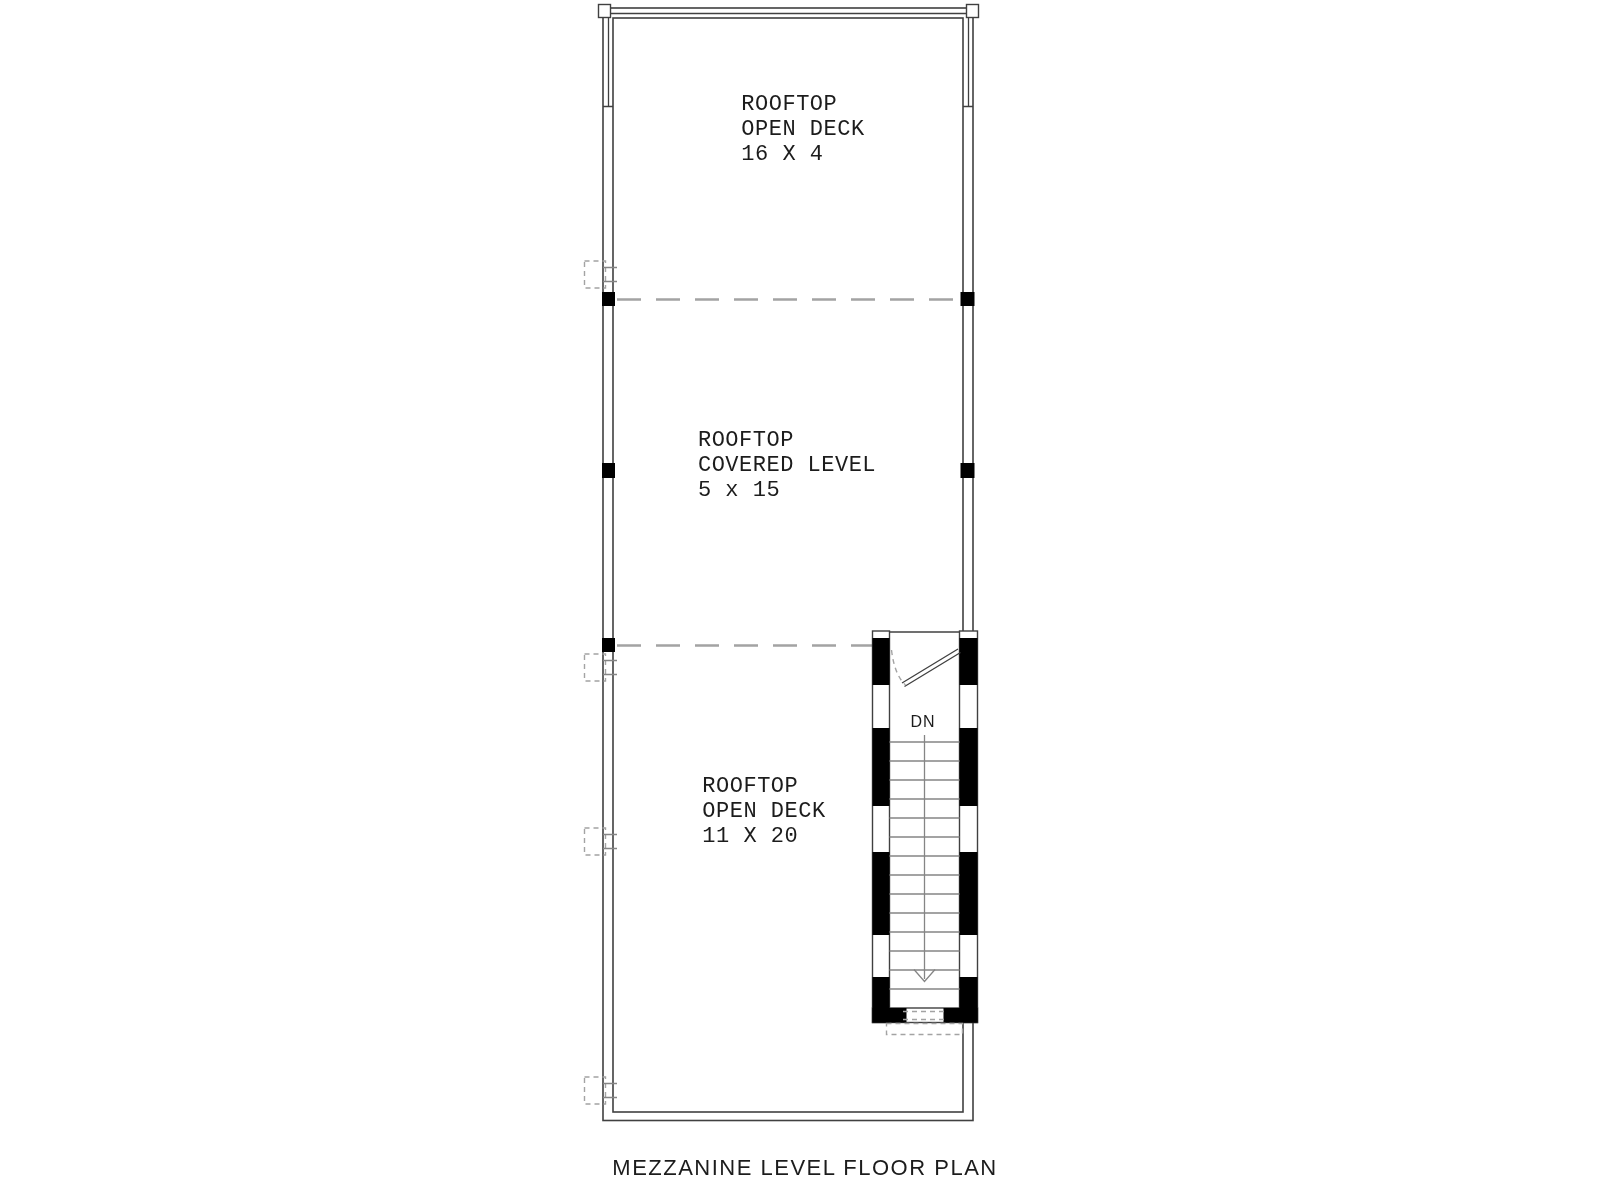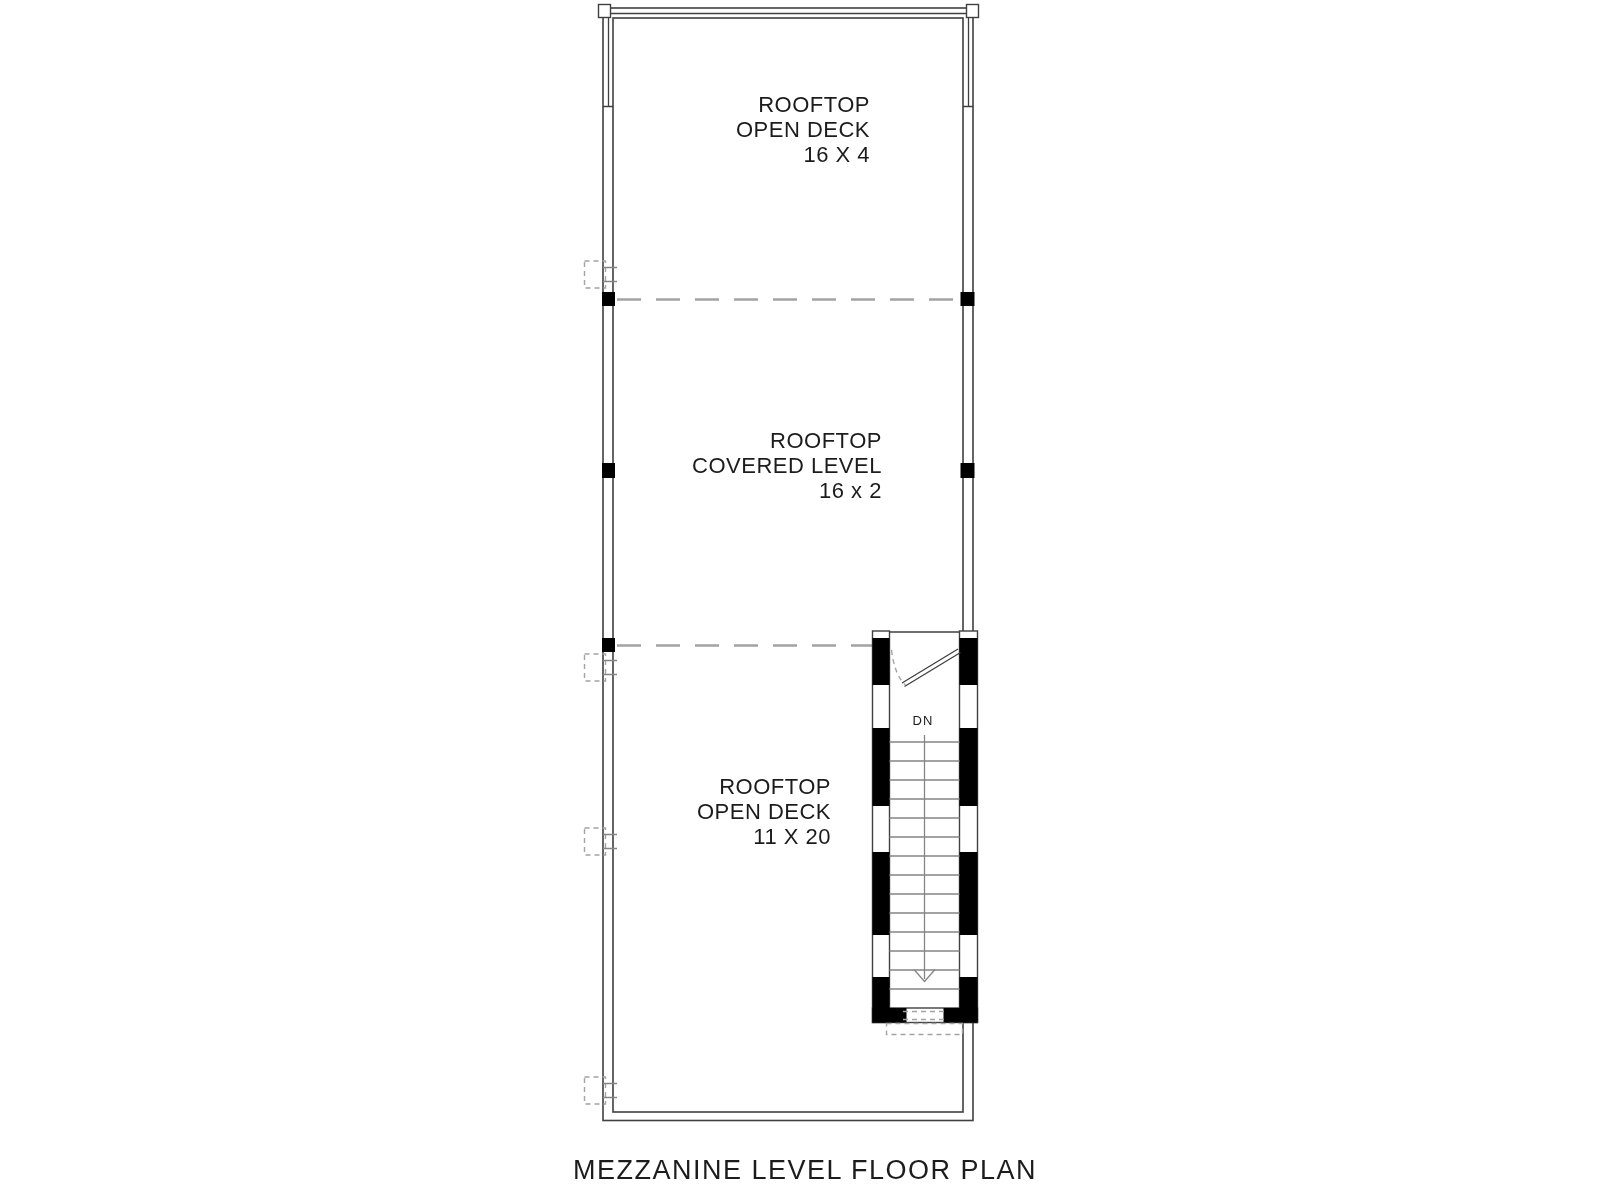--- a/index.html
+++ b/index.html
@@ -14,26 +14,26 @@
   .stage{position:relative;width:1600px;height:1200px;background:var(--paper);overflow:hidden;
          font-family:"Liberation Sans",sans-serif;}
   .stage svg{position:absolute;left:0;top:0;}
   .w   {fill:none;stroke:var(--ink);stroke-width:1.6;}
   .w2  {fill:none;stroke:var(--ink);stroke-width:1.3;}
   .wf  {fill:#ffffff;stroke:var(--ink);stroke-width:1.4;}
   .blk {fill:var(--post);stroke:none;}
   .dash{fill:none;stroke:var(--dash);stroke-width:2.4;stroke-dasharray:24 15;}
   .fdash{fill:none;stroke:var(--dash);stroke-width:1.4;stroke-dasharray:5 4;}
   .thin{fill:none;stroke:var(--tread);stroke-width:1.3;}
-  .room-label{position:absolute;transform:translateX(-50%);text-align:right;color:var(--text);
-              font-size:22px;line-height:25px;letter-spacing:.5px;white-space:nowrap;}
+  .room-label{position:absolute;transform:translateX(-50%);text-align:left;color:var(--text);
+              font-size:22px;line-height:25px;letter-spacing:.5px;white-space:nowrap;font-family:Liberation Mono, monospace;}
   .dn-label{position:absolute;transform:translateX(-50%);color:var(--text);
-            font-size:13px;letter-spacing:1px;white-space:nowrap;}
+            font-size:16px;letter-spacing:1px;white-space:nowrap;}
   .plan-title{position:absolute;transform:translateX(-50%);color:var(--text);
-              font-size:27px;letter-spacing:1.5px;white-space:nowrap;}
+              font-size:22px;letter-spacing:1.5px;white-space:nowrap;}
 </style>
 </head>
 <body>
 
 <div class="stage">
 
   <svg width="1600" height="1200" viewBox="0 0 1600 1200">
 
     <g>
       <rect class="w" x="603" y="8" width="370" height="1112.5"></rect>
@@ -125,21 +125,21 @@
 
   <div class="room-label" style="left:803px;top:92px">
     <div>ROOFTOP</div>
     <div>OPEN DECK</div>
     <div>16 X 4</div>
   </div>
 
   <div class="room-label" style="left:787px;top:428px">
     <div>ROOFTOP</div>
     <div>COVERED LEVEL</div>
-    <div>16 x 2</div>
+    <div>5 x 15</div>
   </div>
 
   <div class="room-label" style="left:764px;top:774px">
     <div>ROOFTOP</div>
     <div>OPEN DECK</div>
     <div>11 X 20</div>
   </div>
 
   <div class="dn-label" style="left:923px;top:713px">DN</div>
 

